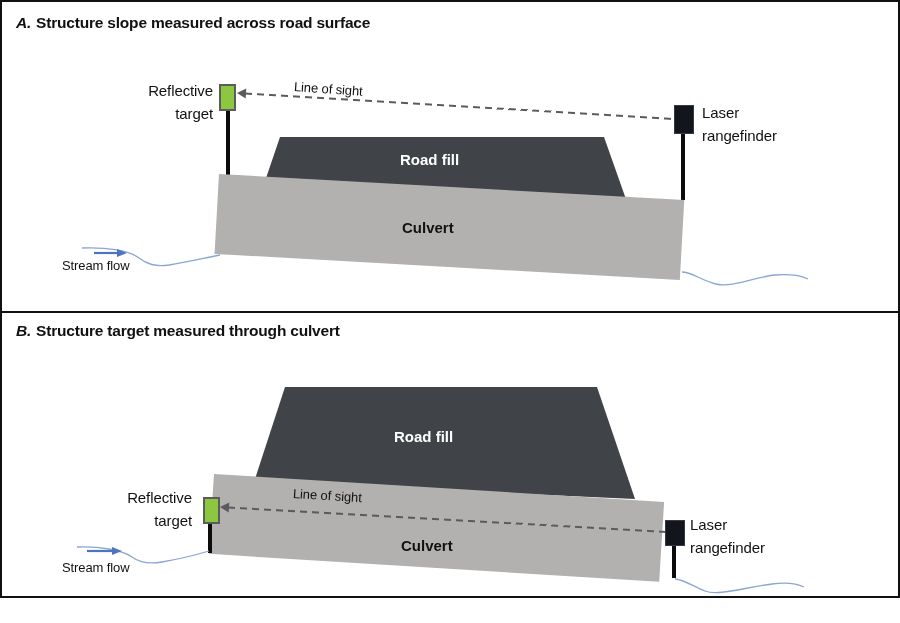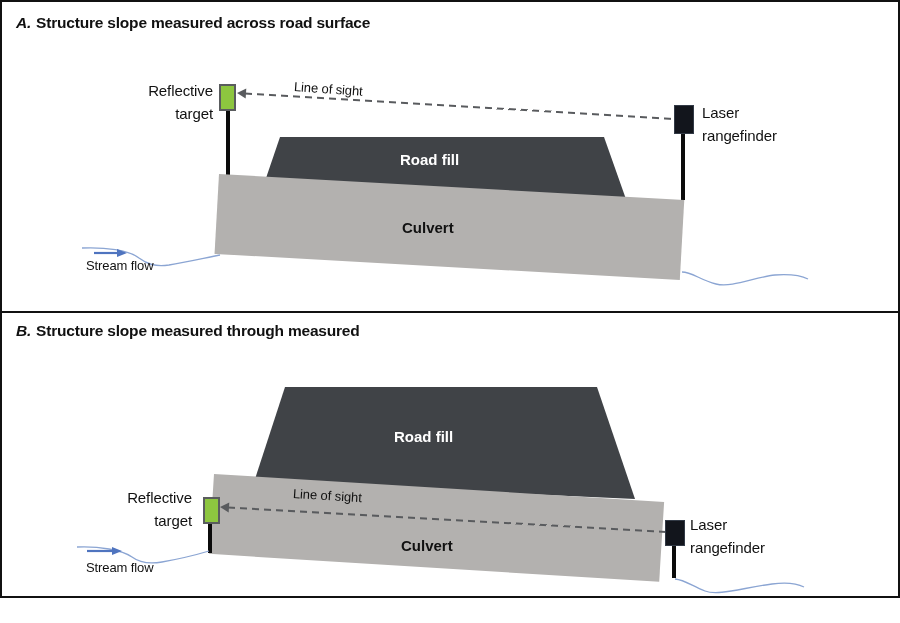--- a/index.html
+++ b/index.html
@@ -54,21 +54,21 @@
     position:absolute;left:8px;right:0;top:4px;height:2px;
     background:repeating-linear-gradient(90deg,var(--losgray) 0 7px,transparent 7px 12px);
   }
   .los-label{
     position:absolute;font-size:13px;letter-spacing:-0.1px;white-space:nowrap;
     transform-origin:0 50%;
   }
   .shape-label{position:absolute;font-size:15px;font-weight:bold;white-space:nowrap;}
   .roadfill{position:absolute;background:var(--roadfill);}
   .culvert{position:absolute;background:var(--culvert);transform-origin:top left;}
-  .stream-label{position:absolute;font-size:13px;letter-spacing:-0.1px;white-space:nowrap;margin-left:24px;}
+  .stream-label{position:absolute;font-size:13px;letter-spacing:-0.1px;white-space:nowrap;}
   svg.stream{position:absolute;overflow:visible;}
 
   
   #a-roadfill{left:260px;top:135px;width:366px;height:66px;
     clip-path:polygon(18px 0px,342px 0px,365px 65px,2px 47px);}
   #a-culvert{left:217px;top:172px;width:466px;height:80px;transform:rotate(3.2deg);}
   #a-roadfill-label{left:398px;top:149px;width:90px;color:#fff;}
   #a-culvert-label{left:400px;top:217px;width:90px;}
   #a-reflective-label{left:140px;top:78px;width:71px;}
   #a-target{left:217px;top:82px;}
@@ -140,21 +140,21 @@
   </svg>
   <div class="stream-label" id="a-stream-label">Stream flow</div>
 
   <svg class="stream" id="a-stream-right" viewBox="0 0 135 30">
     <path d="M2,8 C12,8 20,16 36,20 C52,24 75,13 95,11 C110,10 122,12 128,15" fill="none" stroke="#8ba5d3" stroke-width="1.3"></path>
   </svg>
 
   <div class="divider"></div>
 
   <h2 class="panel-title" id="title-b">
-    <span class="prefix">B.</span><span>Structure slope measured through measured</span>
+    <span class="prefix">B.</span><span>Structure target measured through culvert</span>
   </h2>
 
   <div class="roadfill abs" id="b-roadfill"></div>
   <div class="culvert abs" id="b-culvert"></div>
 
   <div class="shape-label" id="b-roadfill-label">Road fill</div>
   <div class="shape-label" id="b-culvert-label">Culvert</div>
 
   <div class="pole abs" id="b-target-pole"></div>
   <div class="pole abs" id="b-laser-pole"></div>

